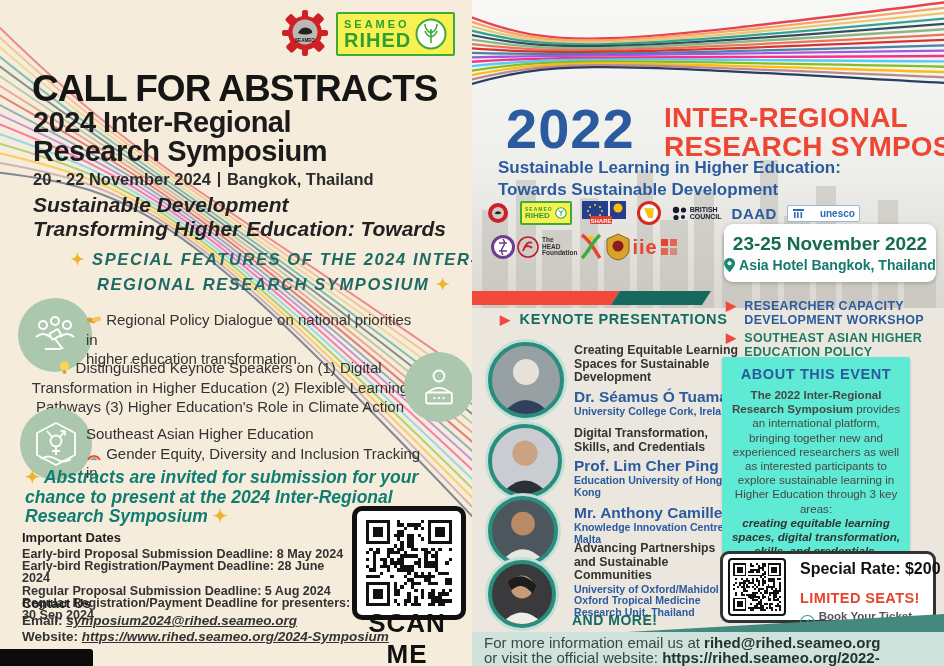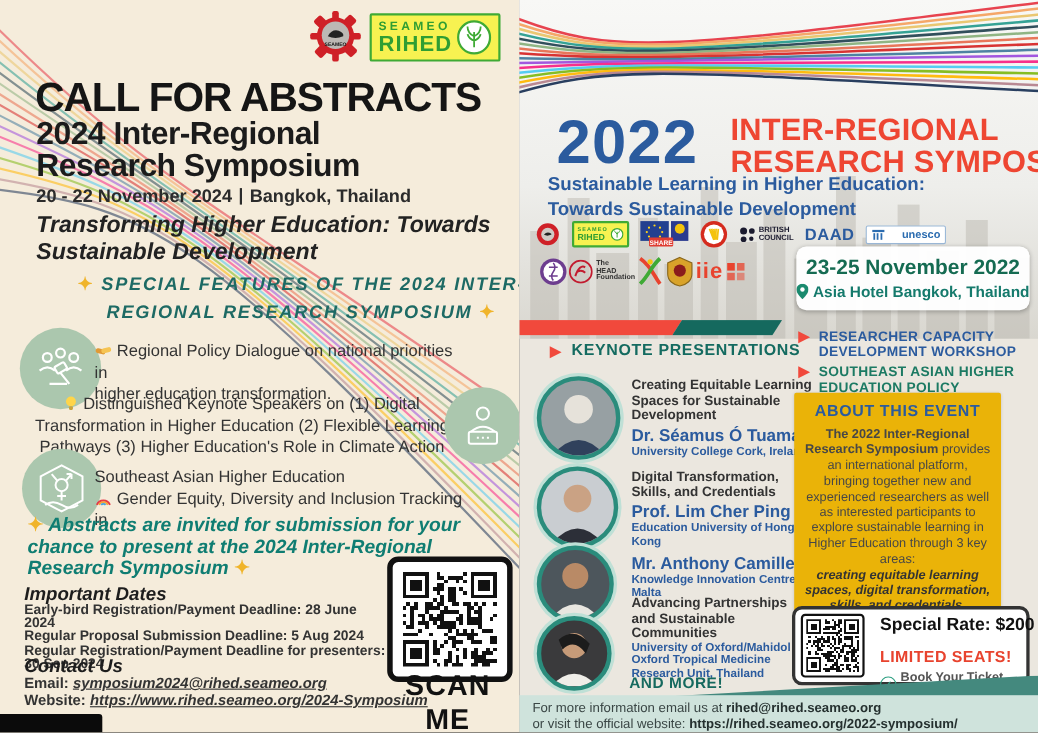--- a/index.html
+++ b/index.html
@@ -13,21 +13,21 @@
   .lp-sub{left:33px;font-size:29px;font-weight:800;color:#1b1b1b;letter-spacing:-0.5px;white-space:nowrap;}
   .lp-date{left:33px;top:170px;font-size:16.5px;font-weight:600;color:#2b2b2b;white-space:nowrap;}
   .lp-date .bar{display:inline-block;width:2px;height:15px;background:#2b2b2b;margin:0 7px -2px 7px;}
   .lp-theme{left:33px;top:193px;font-size:21px;font-style:italic;font-weight:600;color:#222;line-height:24px;}
   .lp-feat-head{left:0;top:247px;width:548px;text-align:center;font-size:16.5px;font-weight:800;font-style:italic;
       color:#1d6a64;letter-spacing:1.6px;line-height:25px;}
   .sparkle{color:#f0b42a;font-style:normal;}
   .feat-text{font-size:15px;color:#333;line-height:19.5px;font-weight:500;}
   .icon-circle{border-radius:50%;background:#abc7ae;display:flex;align-items:center;justify-content:center;}
   .lp-cta{left:25px;top:468px;width:400px;font-size:17.5px;font-weight:700;font-style:italic;color:#0f7d72;line-height:19.5px;}
-  .lp-h3{font-size:17px;font-weight:800;font-style:italic;color:#1d1d1d;}
+  .lp-h3{font-size:13px;font-weight:800;color:#1d1d1d;}
   .lp-list{font-size:12.6px;color:#333;font-weight:600;line-height:12.2px;}
   .lp-list div{margin-bottom:0;}
   .lp-contact{font-size:13.5px;color:#333;font-weight:600;}
   .lp-link{font-style:italic;text-decoration:underline;color:#333;}
   .qr-frame{border:5px solid #111;border-radius:10px;background:#fff;display:flex;align-items:center;justify-content:center;}
   .scanme{font-size:26px;font-weight:600;color:#111;letter-spacing:1px;}
   .rihed-chip{display:flex;align-items:center;gap:4px;background:#f7f251;border:2px solid #3faa35;border-radius:2px;padding:2px 6px;}
   .rihed-txt{line-height:1;color:#2f9e33;font-weight:800;}
   
   .p-right{background:#ebe7df;}
@@ -41,36 +41,36 @@
   .rp-venue{font-size:14px;font-weight:700;color:#157a6c;display:flex;align-items:center;gap:4px;}
   .bar-red{left:0;top:291px;width:148px;height:14px;background:#f1493c;clip-path:polygon(0 0,100% 0,94% 100%,0 100%);}
   .bar-teal{left:139px;top:291px;width:100px;height:14px;background:#15695e;clip-path:polygon(9% 0,100% 0,91% 100%,0 100%);}
   .tri{color:#f1493c;font-size:13px;line-height:1;font-style:normal;}
   .rp-keyhead{left:28px;top:311px;display:flex;gap:9px;align-items:center;font-size:14.5px;font-weight:800;color:#146b60;letter-spacing:0.6px;}
   .side-item{display:flex;gap:8px;font-size:12.5px;font-weight:800;line-height:14px;letter-spacing:0.3px;}
   .speaker-photo{border-radius:50%;border:4px solid #2a8c7c;box-shadow:0 0 0 3px #bfe0d6;overflow:hidden;background:#8d999c;}
   .sp-topic{font-size:12.3px;font-weight:800;color:#333;line-height:13.5px;}
   .sp-name{font-size:15.5px;font-weight:800;color:#2b5b9e;line-height:17px;margin-top:3px;}
   .sp-aff{font-size:10.6px;font-weight:700;color:#2b5b9e;line-height:11.6px;margin-top:1px;}
-  .rp-about{left:250px;top:357px;width:188px;background:#eab308;border-radius:2px;padding:9px 8px 10px 8px;box-sizing:border-box;
+  .rp-about{left:250px;top:357px;width:188px;background:#5eead4;border-radius:2px;padding:9px 8px 10px 8px;box-sizing:border-box;
       box-shadow:0 1px 3px rgba(0,0,0,.15);text-align:center;}
   .rp-about h4{margin:0 0 6px 0;font-size:14.5px;font-weight:800;color:#2b5b9e;letter-spacing:0.6px;}
   .rp-about p{margin:0;font-size:11.6px;color:#474747;line-height:14.2px;font-weight:500;}
   .rp-about .it{font-style:italic;font-weight:800;color:#333;}
   .rp-rate{left:248px;top:551px;width:216px;height:72px;background:#fff;border:3px solid #333;border-radius:9px;
       box-sizing:border-box;display:flex;align-items:center;padding:5px;gap:7px;}
   .rate-div{width:3px;height:54px;background:#e8432e;border-radius:2px;}
   .rate-1{font-size:16px;font-weight:800;color:#111;white-space:nowrap;margin-top:20px;}
   .rate-2{font-size:14.5px;font-weight:800;color:#e8432e;letter-spacing:0.4px;margin-top:12px;}
   .rate-3{font-size:11.5px;color:#555;font-weight:600;display:flex;align-items:center;gap:4px;margin-top:4px;}
   .chk{display:inline-flex;width:13px;height:13px;border:1.6px solid #2fa083;border-radius:50%;color:#2fa083;
       font-size:9px;align-items:center;justify-content:center;font-weight:800;font-style:normal;}
   .rp-footband{left:0;top:614px;width:472px;height:22px;background:#44897e;clip-path:polygon(18% 100%,100% 0,100% 100%,0 100%);}
   .rp-footer{left:0;top:632px;width:472px;height:34px;background:#cfe3dc;padding:4px 0 0 12px;box-sizing:border-box;
-      font-size:12px;color:#3a4645;line-height:14.5px;}
+      font-size:15px;color:#3a4645;line-height:14.5px;}
   .rp-footer b{color:#25302f;}
   .and-more{left:100px;top:612px;font-size:14px;font-weight:800;color:#15695e;letter-spacing:0.5px;}
   .pill{left:0;top:649px;width:93px;height:17px;background:#0b0b0b;border-radius:0 3px 0 0;z-index:50;}
   svg{display:block;}
 </style>
 </head>
 <body>
 
 <div class="poster p-left">
   <svg id="waves-left" class="abs" style="left:0;top:0;" width="472" height="666" viewBox="0 0 472 666">
@@ -123,22 +123,22 @@
     </svg>
   </div>
 
   <div class="abs lp-title">CALL FOR ABSTRACTS</div>
   <div class="abs lp-sub" style="top:106px;">2024 Inter-Regional</div>
   <div class="abs lp-sub" style="top:135px;">Research Symposium</div>
   <div class="abs lp-date">
     <span>20 - 22 November 2024</span><span class="bar"></span><span>Bangkok, Thailand</span>
   </div>
   <div class="abs lp-theme">
+    <div>Sustainable Development</div>
     <div>Transforming Higher Education: Towards</div>
-    <div>Sustainable Development</div>
   </div>
 
   <div class="abs lp-feat-head">
     <div><span class="sparkle">✦</span>
       <span>SPECIAL FEATURES OF THE 2024 INTER-</span></div>
     <div><span>REGIONAL RESEARCH SYMPOSIUM</span>
       <span class="sparkle">✦</span></div>
   </div>
 
   <div class="abs icon-circle" style="left:18px;top:298px;width:74px;height:74px;">
@@ -199,20 +199,21 @@
   <div class="abs lp-cta">
     <div><span class="sparkle">✦</span>
       <span>Abstracts are invited for submission for your</span></div>
     <div>chance to present at the 2024 Inter-Regional</div>
     <div><span>Research Symposium</span>
       <span class="sparkle">✦</span></div>
   </div>
 
   <div class="abs lp-h3" style="left:22px;top:530px;">Important Dates</div>
   <div class="abs lp-list" style="left:22px;top:548px;width:330px;">
+    <div>Early-bird Proposal Submission Deadline: 8 May 2024</div>
     <div>Early-bird Registration/Payment Deadline: 28 June 2024</div>
     <div>Regular Proposal Submission Deadline: 5 Aug 2024</div>
     <div>Regular Registration/Payment Deadline for presenters: 30 Sep 2024</div>
   </div>
 
   <div class="abs lp-h3" style="left:22px;top:596px;text-align:center;">Contact Us</div>
   <div class="abs lp-contact" style="left:22px;top:613px;">
     <span>Email: </span><span class="lp-link">symposium2024@rihed.seameo.org</span>
   </div>
   <div class="abs lp-contact" style="left:22px;top:629px;">

